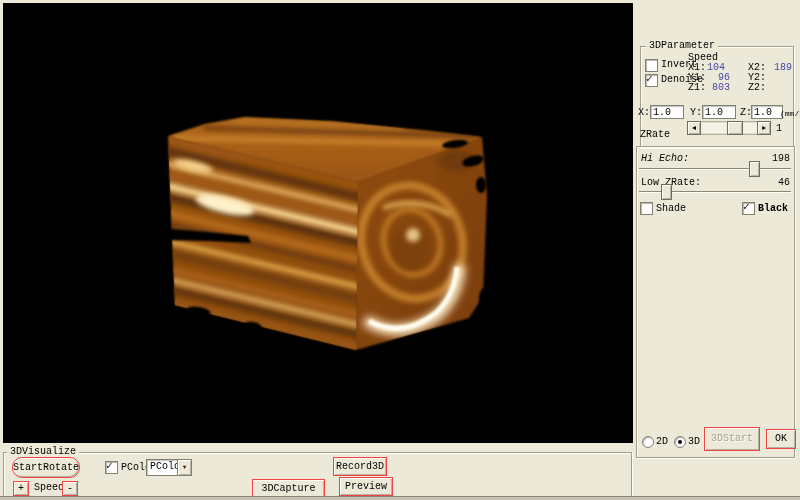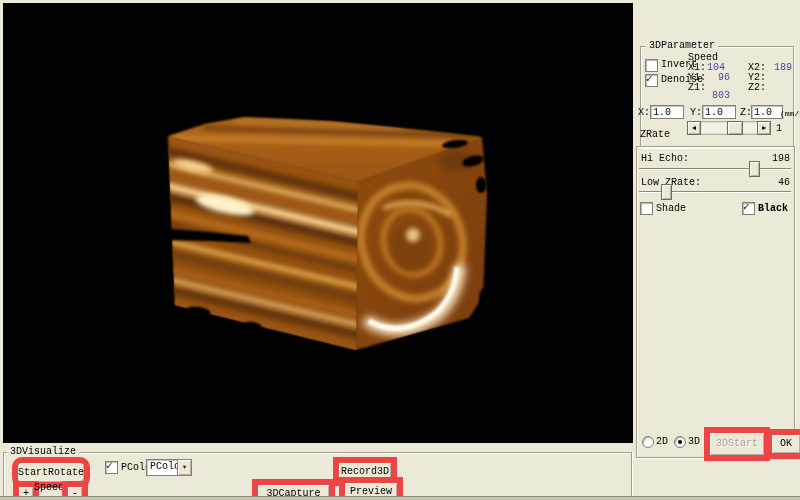--- a/index.html
+++ b/index.html
@@ -7,21 +7,21 @@
        font-family:"Liberation Mono",monospace;font-size:10px;color:#000;
        overflow:hidden;line-height:12px;}
   .abs{position:absolute;}
   
   #viewport{position:absolute;left:3px;top:3px;width:630px;height:440px;background:#000;}
   
   .groupbox{position:absolute;border:1px solid #a09d8c;
             box-shadow:1px 1px 0 #fffef5, inset 1px 1px 0 #fffef5;}
   .gb-label{position:absolute;background:#ece9d8;padding:0 3px;white-space:nowrap;}
   
-  .btn{position:absolute;background:#ece9d8;border:6px solid #ef4444;
+  .btn{position:absolute;background:#ece9d8;border:1px solid #ef4444;
        box-shadow:inset 1px 1px 0 #fffef8, inset -1px -1px 0 #b5b1a3;
        display:flex;align-items:center;justify-content:center;
        font-family:"Liberation Mono",monospace;font-size:10px;color:#000;cursor:default;text-align:right;}
   .btn.disabled{color:#a39f90;text-shadow:1px 1px 0 #fffef8;}
   
   .checkbox{position:absolute;width:11px;height:11px;background:#fff;
             border:1px solid #82806f;box-shadow:inset 1px 1px 1px rgba(0,0,0,.3);}
   .checkbox.checked::after{content:"✓";position:absolute;left:0px;top:-2px;
             font-size:11px;font-weight:bold;color:#111;}
   
@@ -171,21 +171,21 @@
     <span class="lbl val" style="left:80px;top:0;width:24px;text-align:right;">189</span>
   </div>
   <div class="abs" style="left:688px;top:72px;width:104px;height:10px;">
     <span class="lbl" style="left:0;top:0;">Y1:</span>
     <span class="lbl val" style="left:14px;top:0;width:28px;text-align:right;">96</span>
     <span class="lbl" style="left:60px;top:0;">Y2:</span>
     <span class="lbl val" style="left:80px;top:0;width:24px;text-align:center;margin-left:48px;">180</span>
   </div>
   <div class="abs" style="left:688px;top:82px;width:104px;height:10px;">
     <span class="lbl" style="left:0;top:0;text-align:center;">Z1:</span>
-    <span class="lbl val" style="left:14px;top:8px;width:28px;text-align:right;">803</span>
+    <span class="lbl val" style="left:14px;top:0;width:28px;text-align:right;">803</span>
     <span class="lbl" style="left:60px;top:0;">Z2:</span>
     <span class="lbl val" style="left:80px;top:0;width:24px;margin-left:32px;">941</span>
   </div>
 
   <span class="lbl" style="left:638px;top:107px;">X:</span>
   <input class="tinput" style="left: 650px; top: 105px; width: 28px; height: 12px;" value="1.0">
   <span class="lbl" style="left:690px;top:107px;">Y:</span>
   <input class="tinput" style="left: 702px; top: 105px; width: 28px; height: 12px;" value="1.0">
   <span class="lbl" style="left:740px;top:107px;">Z:</span>
   <input class="tinput" style="left: 751px; top: 105px; width: 26px; height: 12px;" value="1.0">
@@ -194,21 +194,21 @@
   <span class="lbl" style="left:640px;top:123px;margin-top:6px;">ZRate</span>
   <div class="sb" style="left:687px;top:121px;width:82px;height:12px;">
     <div class="sb-btn" style="left:-1px;top:-1px;">◄</div>
     <div class="sb-thumb" style="left:39px;top:-1px;"></div>
     <div class="sb-btn" style="right:-1px;top:-1px;">►</div>
   </div>
   <span class="lbl" style="left:776px;top:123px;">1</span>
 
   <div class="groupbox" style="left:636px;top:146px;width:157px;height:310px;"></div>
 
-  <span class="lbl" style="left:641px;top:153px;">Hi Echo:</span>
+  <span class="lbl" style="left:641px;top:153px;font-style:italic;">Hi Echo:</span>
   <span class="lbl val" style="left:762px;top:153px;width:28px;text-align:right;color:#000;">198</span>
   <div class="slider-track" style="left:639px;top:168px;width:152px;"></div>
   <div class="slider-thumb" style="left:749px;top:161px;"></div>
 
   <span class="lbl" style="left:641px;top:177px;">Low ZRate:</span>
   <span class="lbl" style="left:762px;top:177px;width:28px;text-align:right;">46</span>
   <div class="slider-track" style="left:639px;top:191px;width:152px;"></div>
   <div class="slider-thumb" style="left:661px;top:184px;"></div>
 
   <span class="checkbox" style="left:640px;top:202px;"></span>

